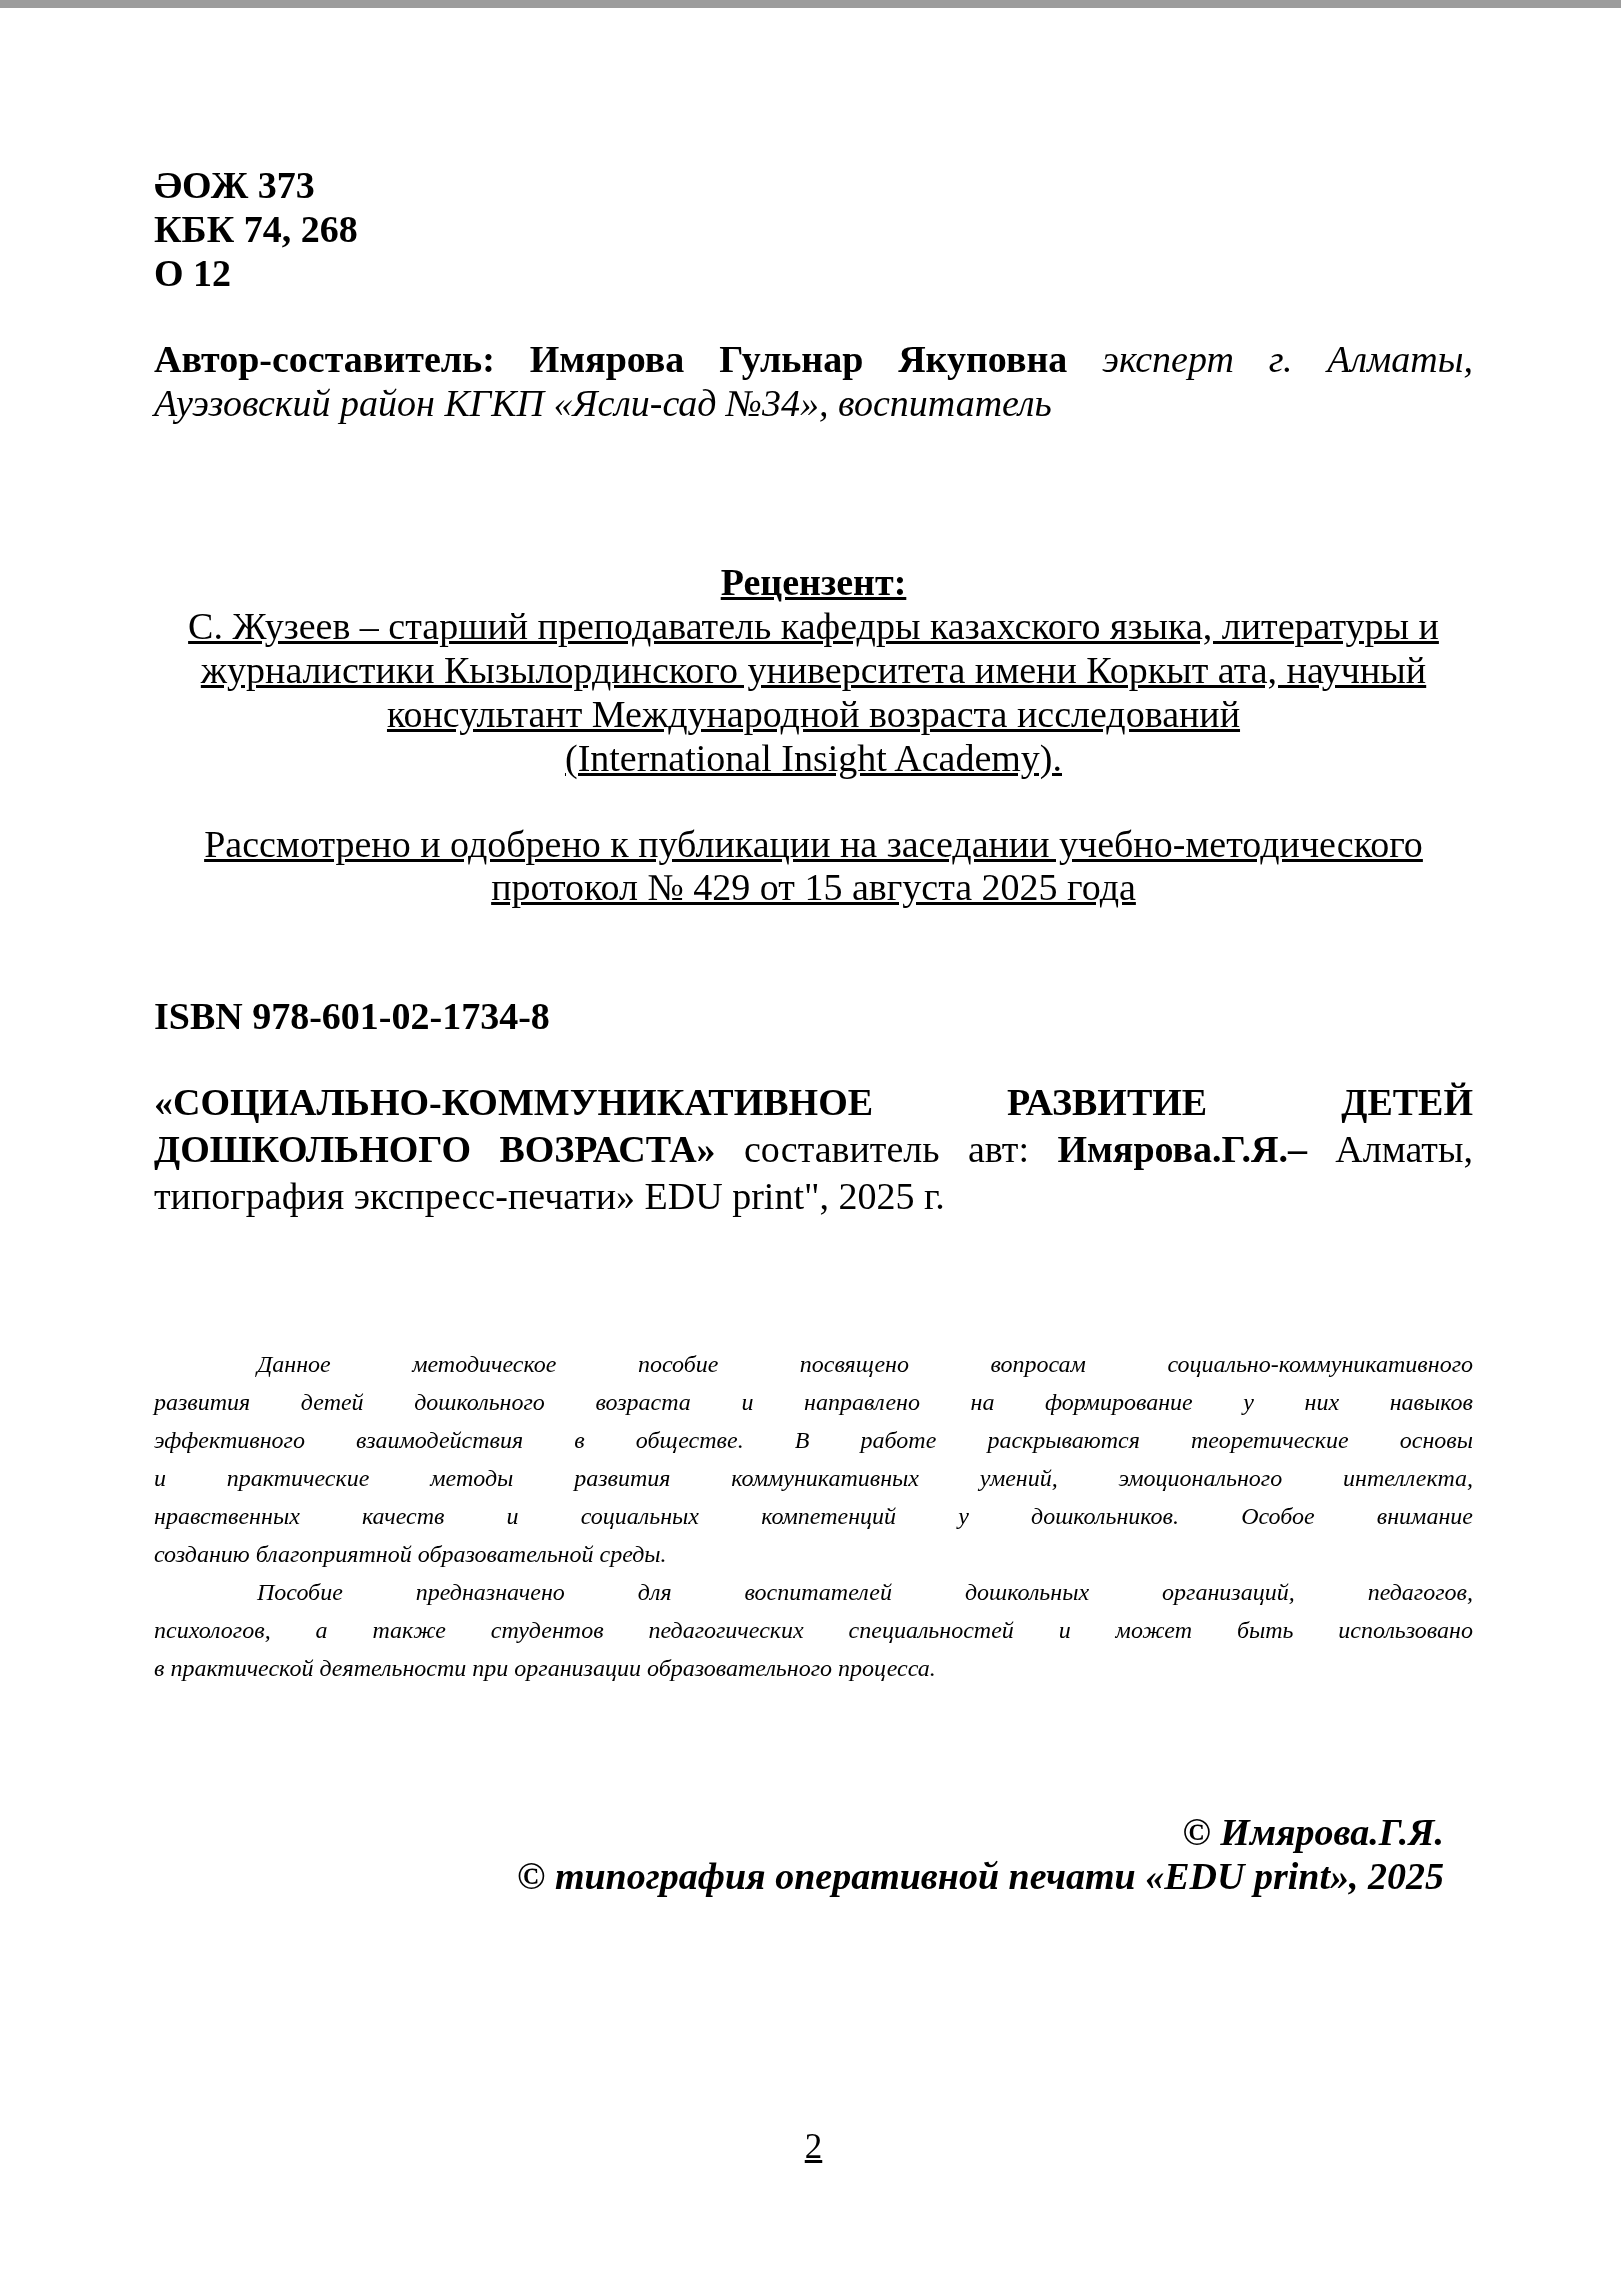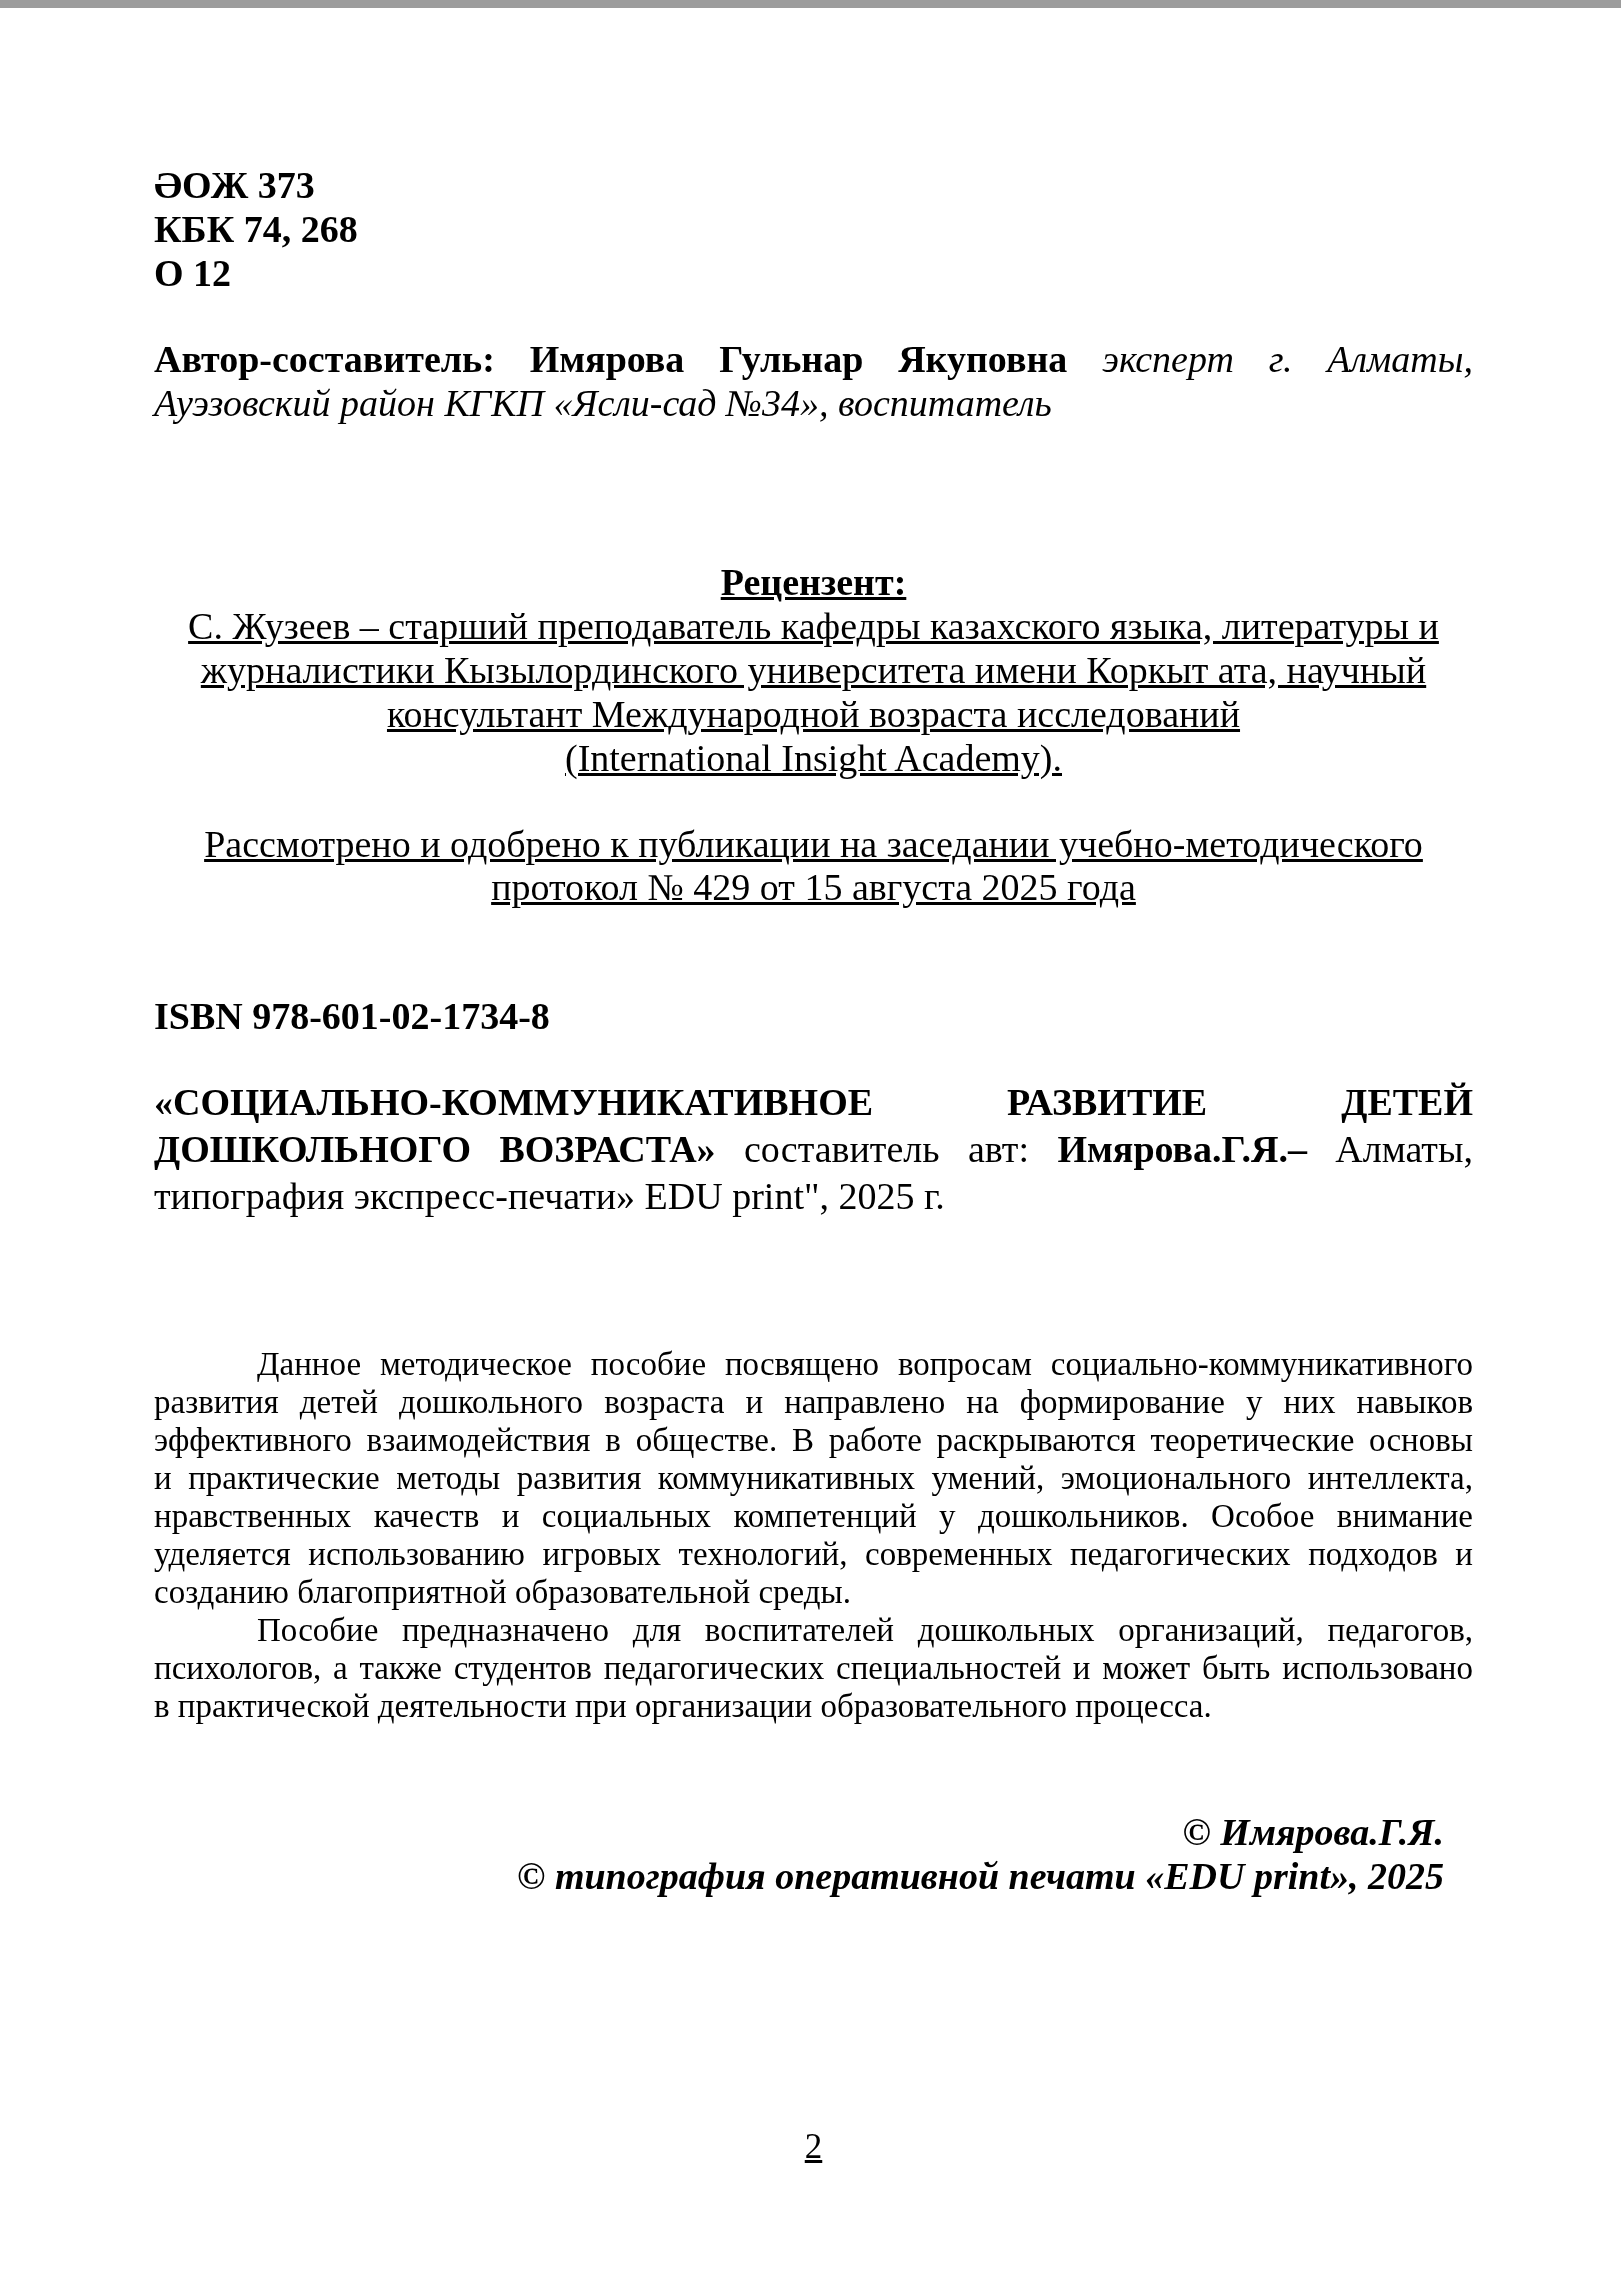--- a/index.html
+++ b/index.html
@@ -21,21 +21,21 @@
   .right{text-align:right;font-weight:bold;}
   .jline{text-align:justify;text-align-last:justify;}
   .indent{text-indent:103px;}
 
   .codes{top:155px;}
   .author{top:329px;}
   .reviewer{top:552px;}
   .approval{top:815px;line-height:43px;}
   .isbn{top:986px;font-weight:bold;}
   .titleblock{top:1071px;line-height:47px;}
-  .annotation{top:1337px;font-size:33px;line-height:38px;}
+  .annotation{top:1337px;font-size:24px;line-height:38px;font-style:italic;}
   .copyright{top:1802px;right:177px;font-style:italic;}
   .pagenum{top:2119px;font-size:35px;line-height:39px;}
 </style>
 </head>
 <body>
 
 <div class="page">
 
   <div class="block codes b">
     <div>ӘОЖ 373</div>
@@ -76,21 +76,20 @@
     </div>
     <div>типография экспресс-печати» EDU print", 2025 г.</div>
   </div>
 
   <div class="block annotation">
     <div class="jline indent">Данное методическое пособие посвящено вопросам социально-коммуникативного</div>
     <div class="jline">развития детей дошкольного возраста и направлено на формирование у них навыков</div>
     <div class="jline">эффективного взаимодействия в обществе. В работе раскрываются теоретические основы</div>
     <div class="jline">и практические методы развития коммуникативных умений, эмоционального интеллекта,</div>
     <div class="jline">нравственных качеств и социальных компетенций у дошкольников. Особое внимание</div>
-    <div class="jline">уделяется использованию игровых технологий, современных педагогических подходов и</div>
     <div>созданию благоприятной образовательной среды.</div>
     <div class="jline indent">Пособие предназначено для воспитателей дошкольных организаций, педагогов,</div>
     <div class="jline">психологов, а также студентов педагогических специальностей и может быть использовано</div>
     <div>в практической деятельности при организации образовательного процесса.</div>
   </div>
 
   <div class="block copyright right">
     <div>© Имярова.Г.Я.</div>
     <div>© типография оперативной печати «EDU print», 2025</div>
   </div>

